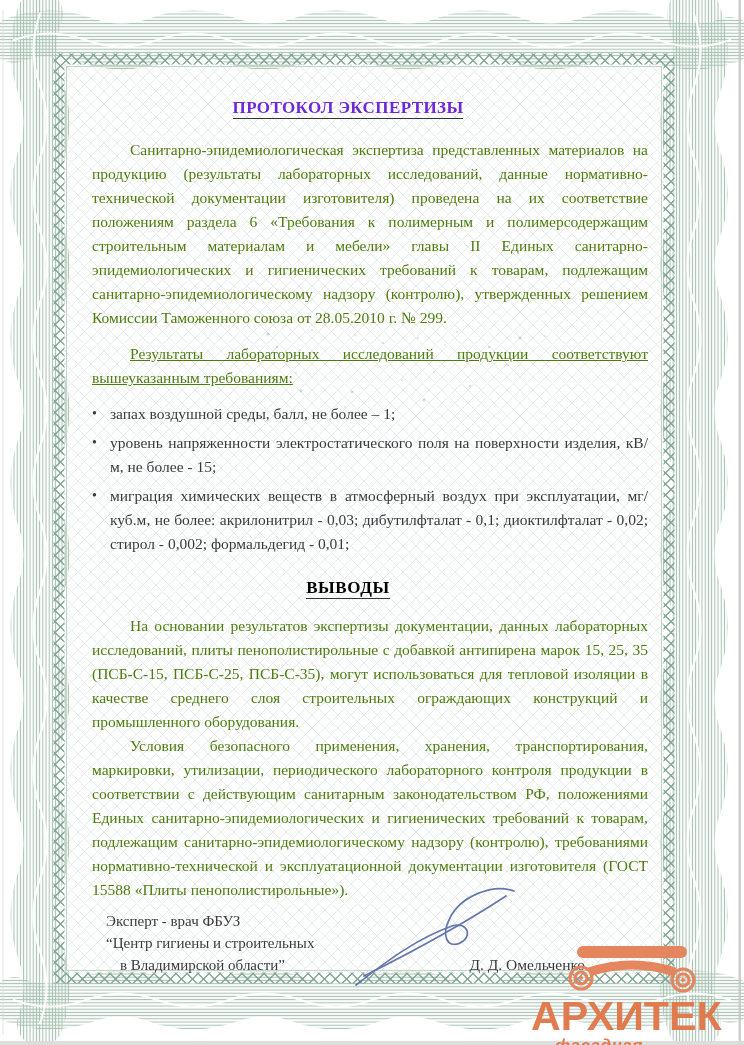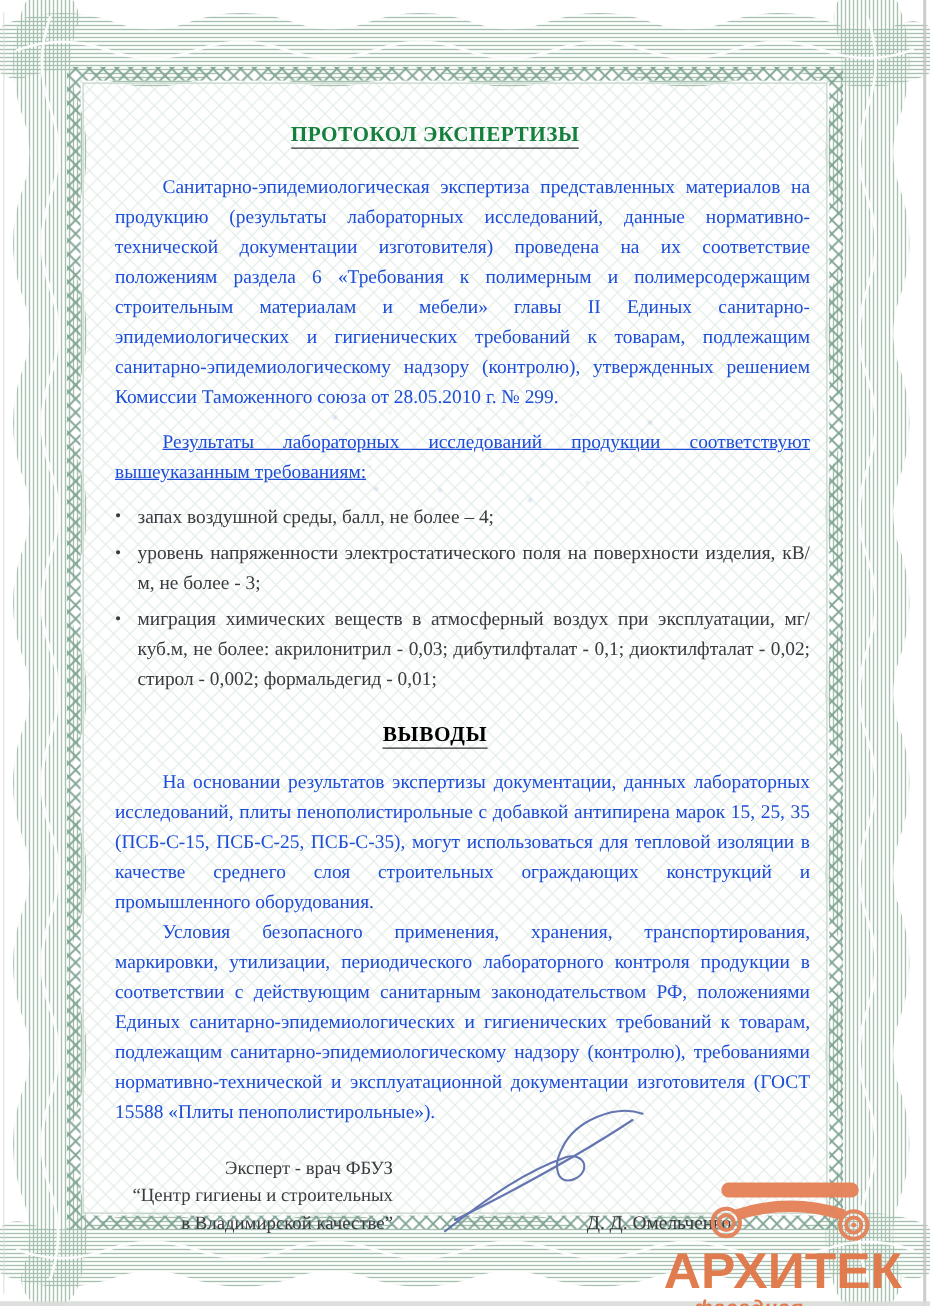--- a/index.html
+++ b/index.html
@@ -6,42 +6,42 @@
   .page{
     position:relative;width:744px;height:1045px;background:#ffffff;overflow:hidden;
     font-family:"Liberation Serif", serif;color:#3a3a40;
   }
   .frame{position:absolute;left:0;top:0;z-index:1;}
   .content{
     position:absolute;left:92px;top:98px;width:556px;z-index:2;
   }
   .doc-title{
     font-size:17px;font-weight:bold;text-align:center;margin:0 0 20px 0;
-    letter-spacing:.4px;color:#15803d;transform:translateX(-22px);
+    letter-spacing:.4px;color:#6d28d9;transform:translateX(-22px);
   }
   .doc-title .u, .sect-title .u{border-bottom:1.6px solid #333339;padding-bottom:1px;}
   .sect-title{
     font-size:17px;font-weight:bold;text-align:center;margin:22px 0 0 0;
     letter-spacing:.6px;color:#000000;transform:translateX(-22px);
   }
   p.para{
     margin:0;font-size:15.5px;line-height:24px;text-align:justify;
-    text-indent:38px;color:#1d4ed8;
+    text-indent:38px;color:#4d7c0f;
   }
   p.para.mt{margin-top:12px;text-decoration:underline;}
   p.para.mt2{margin-top:16px;}
   ul.reqs{list-style:none;margin:12px 0 0 0;padding:0;}
   ul.reqs li{
     display:flex;font-size:15.5px;line-height:24px;color:#3a3a40;
   }
   ul.reqs li + li{margin-top:5px;}
   ul.reqs .dot{width:18px;flex:0 0 18px;font-size:14px;}
   ul.reqs .li-text{flex:1;text-align:justify;}
   .sig-row{
-    margin-top:22px;display:flex;justify-content:flex-start;align-items:flex-end;text-align:right;
+    margin-top:8px;display:flex;justify-content:flex-start;align-items:flex-end;
   }
   .sig-left{font-size:15px;line-height:22px;padding-left:14px;}
   .sig-left .l3{padding-left:14px;}
   .sig-name{font-size:15.5px;margin-left:auto;margin-right:63px;padding-bottom:2px;white-space:nowrap;}
   .signature-svg{position:absolute;left:330px;top:870px;z-index:3;}
   .logo{
     position:absolute;left:531px;top:938px;width:213px;z-index:4;opacity:.97;
     font-family:"Liberation Sans", sans-serif;
   }
   .logo .brand{
@@ -135,42 +135,42 @@
   <div class="content">
     <h1 class="doc-title"><span class="u">ПРОТОКОЛ ЭКСПЕРТИЗЫ</span></h1>
 
     <p class="para">Санитарно-эпидемиологическая экспертиза представленных материалов на продукцию (результаты лабораторных исследований, данные нормативно-технической документации изготовителя) проведена на их соответствие положениям раздела 6 «Требования к полимерным и полимерсодержащим строительным материалам и мебели» главы II Единых санитарно-эпидемиологических и гигиенических требований к товарам, подлежащим санитарно-эпидемиологическому надзору (контролю), утвержденных решением Комиссии Таможенного союза от 28.05.2010 г. № 299.</p>
 
     <p class="para mt">Результаты лабораторных исследований продукции соответствуют вышеуказанным требованиям:</p>
 
     <ul class="reqs">
       <li>
         <span class="dot">•</span>
-        <span class="li-text">запах воздушной среды, балл, не более – 4;</span>
+        <span class="li-text">запах воздушной среды, балл, не более – 1;</span>
       </li>
       <li>
         <span class="dot">•</span>
-        <span class="li-text">уровень напряженности электростатического поля на поверхности изделия, кВ/м, не более - 3;</span>
+        <span class="li-text">уровень напряженности электростатического поля на поверхности изделия, кВ/м, не более - 15;</span>
       </li>
       <li>
         <span class="dot">•</span>
         <span class="li-text">миграция химических веществ в атмосферный воздух при эксплуатации, мг/куб.м, не более: акрилонитрил - 0,03; дибутилфталат - 0,1; диоктилфталат - 0,02; стирол - 0,002; формальдегид - 0,01;</span>
       </li>
     </ul>
 
     <h2 class="sect-title"><span class="u">ВЫВОДЫ</span></h2>
 
     <p class="para mt2">На основании результатов экспертизы документации, данных лабораторных исследований, плиты пенополистирольные с добавкой антипирена марок 15, 25, 35 (ПСБ-С-15, ПСБ-С-25, ПСБ-С-35), могут использоваться для тепловой изоляции в качестве среднего слоя строительных ограждающих конструкций и промышленного оборудования.</p>
     <p class="para">Условия безопасного применения, хранения, транспортирования, маркировки, утилизации, периодического лабораторного контроля продукции в соответствии с действующим санитарным законодательством РФ, положениями Единых санитарно-эпидемиологических и гигиенических требований к товарам, подлежащим санитарно-эпидемиологическому надзору (контролю), требованиями нормативно-технической и эксплуатационной документации изготовителя (ГОСТ 15588 «Плиты пенополистирольные»).</p>
 
     <div class="sig-row">
       <div class="sig-left">
         <div>Эксперт - врач  ФБУЗ</div>
         <div>“Центр гигиены и строительных</div>
-        <div class="l3">в Владимирской качестве”</div>
+        <div class="l3">в Владимирской области”</div>
       </div>
       <div class="sig-name">Д. Д. Омельченко</div>
     </div>
   </div>
 
   <svg class="signature-svg" width="200" height="120" viewBox="330 870 200 120" aria-hidden="true">
     <g fill="none" stroke="#5568a8" stroke-width="1.7" opacity="0.9" stroke-linecap="round">
       <path d="M514 891 C 492 883, 460 897, 450 918 C 441 935, 447 949, 460 943 C 473 937, 468 921, 452 926 C 418 938, 388 960, 356 985"></path>
       <path d="M364 976 C 406 955, 462 925, 506 896"></path>
     </g>

